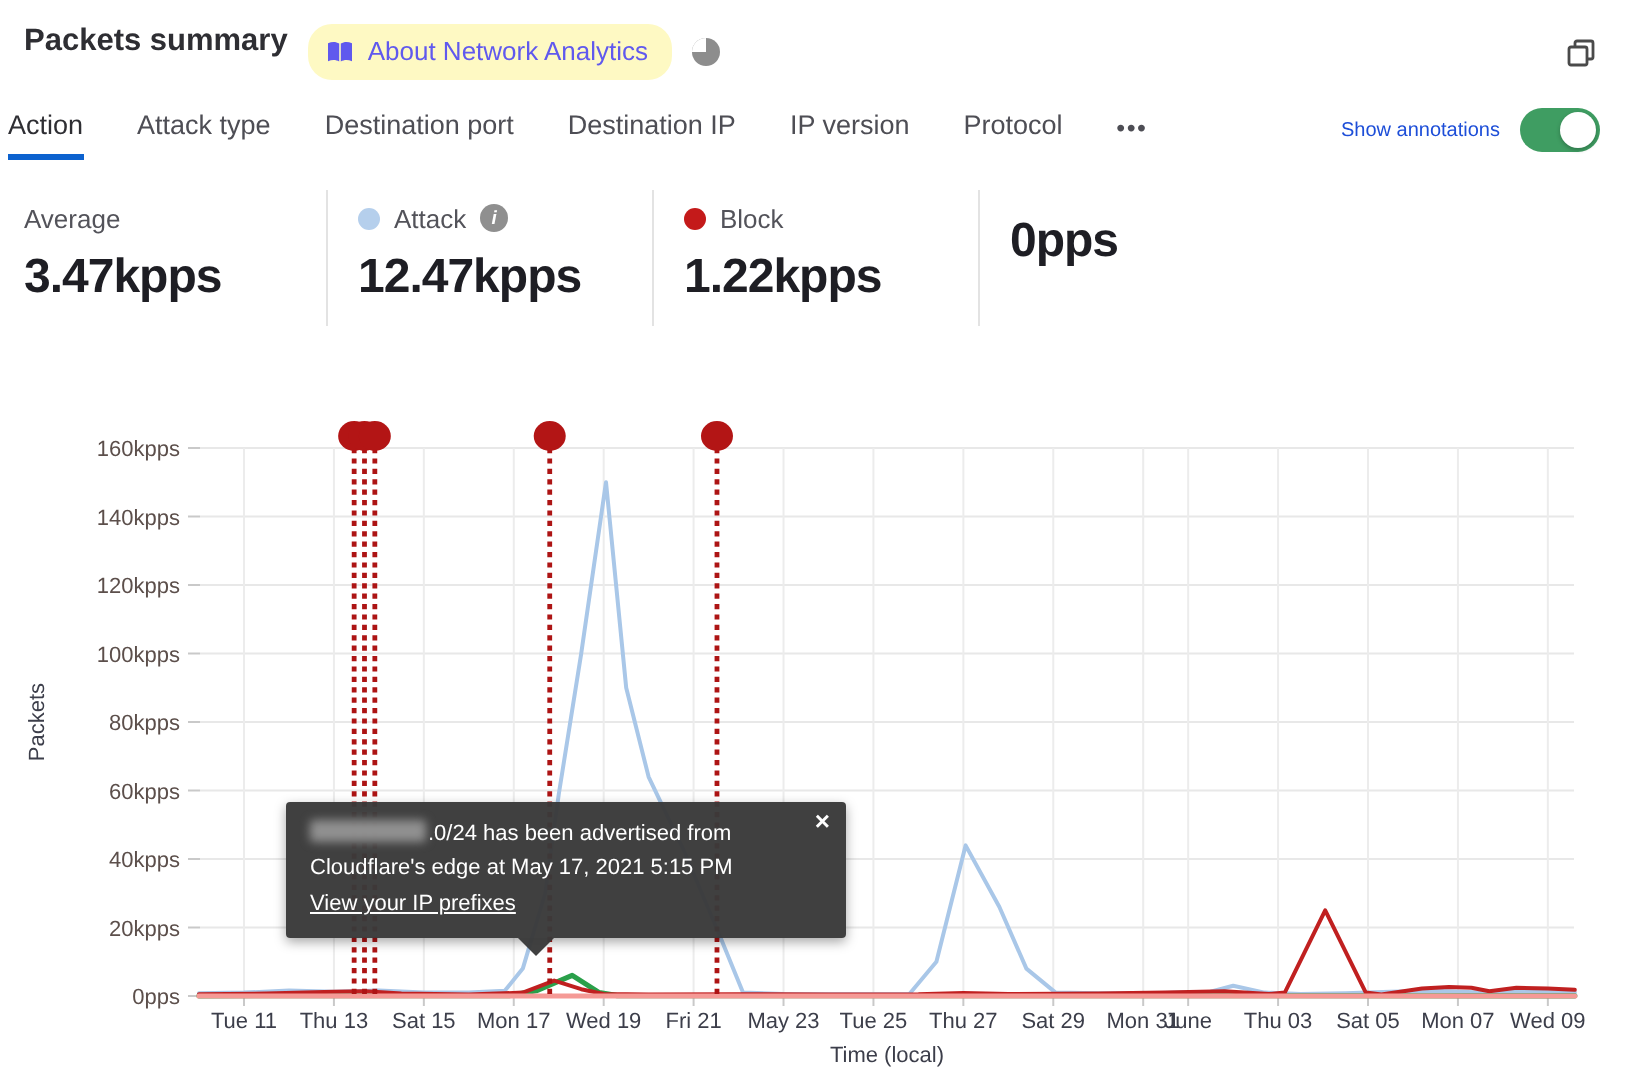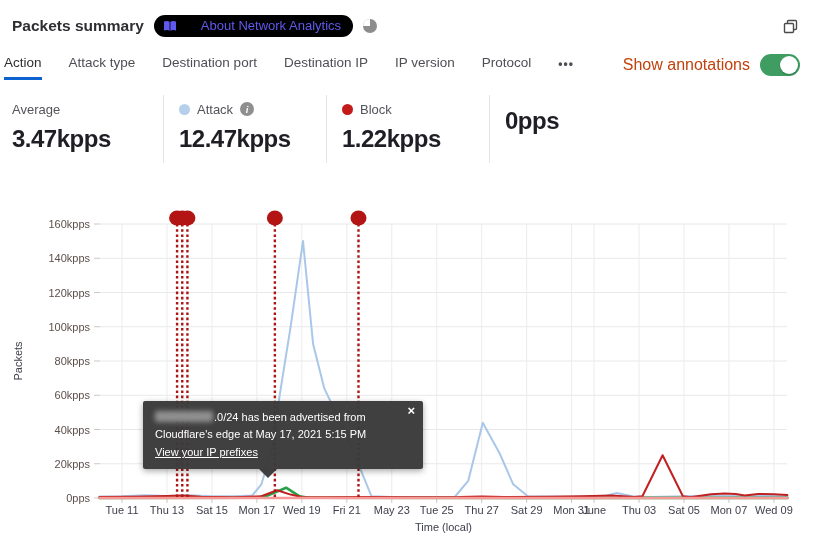--- a/index.html
+++ b/index.html
@@ -1,34 +1,34 @@
 <!DOCTYPE html>
 <html><head>
 <meta charset="utf-8">
 <style>
   html,body{margin:0;padding:0;background:#fff;}
   body{width:816px;height:545px;overflow:hidden;font-family:"Liberation Sans",sans-serif;}
   .page{position:relative;width:816px;height:545px;background:#fff;}
 
   
-  .header{display:flex;align-items:center;padding:12px 18px 0 12px;height:28px;}
+  .header{display:flex;padding:12px 18px 0 12px;height:28px;}
   .title{font-size:15.5px;font-weight:700;color:#2e2e33;}
-  .badge{display:flex;align-items:center;gap:24px;background:#000000;border-radius:12px;
+  .badge{display:flex;align-items:center;gap:7px;background:#fef9c3;border-radius:12px;
          padding:3px 12px 4px 9px;margin-left:10px;color:#6059ee;font-size:13px;cursor:pointer;}
   .pie-wrap{margin-left:9px;display:flex;align-items:center;cursor:pointer;}
   .copy-wrap{margin-left:auto;display:flex;align-items:center;cursor:pointer;}
 
   
   .tabs{display:flex;align-items:flex-end;padding:0 16px 0 4px;margin-top:12px;height:28px;}
   .tab{font-size:13.5px;color:#4e4e55;margin-right:27px;padding-bottom:7px;
        border-bottom:3px solid transparent;cursor:pointer;white-space:nowrap;}
   .tab.active{color:#2e2e33;border-bottom-color:#0c62cf;}
   .more{font-weight:700;letter-spacing:1px;font-size:12px;color:#4e4e55;padding-bottom:9px;cursor:pointer;}
   .toggle-group{margin-left:auto;display:flex;align-items:center;gap:10px;padding-bottom:4px;}
-  .toggle-label{font-size:16px;color:#c2410c;}
+  .toggle-label{font-size:10px;color:#1d4ed8;}
   .toggle{width:40px;height:22px;border-radius:11px;background:#c7c7c7;position:relative;cursor:pointer;}
   .toggle.on{background:#3f9d62;}
   .knob{position:absolute;right:2px;top:2px;width:18px;height:18px;border-radius:50%;background:#fff;
         box-shadow:0 1px 2px rgba(0,0,0,.25);}
 
   
   .stats{display:flex;margin-top:15px;}
   .stat{flex:0 0 163px;box-sizing:border-box;padding:5px 0 10px 15px;}
   .stat:first-child{padding-left:12px;}
   .stat + .stat{border-left:1px solid #e3e3e3;}

